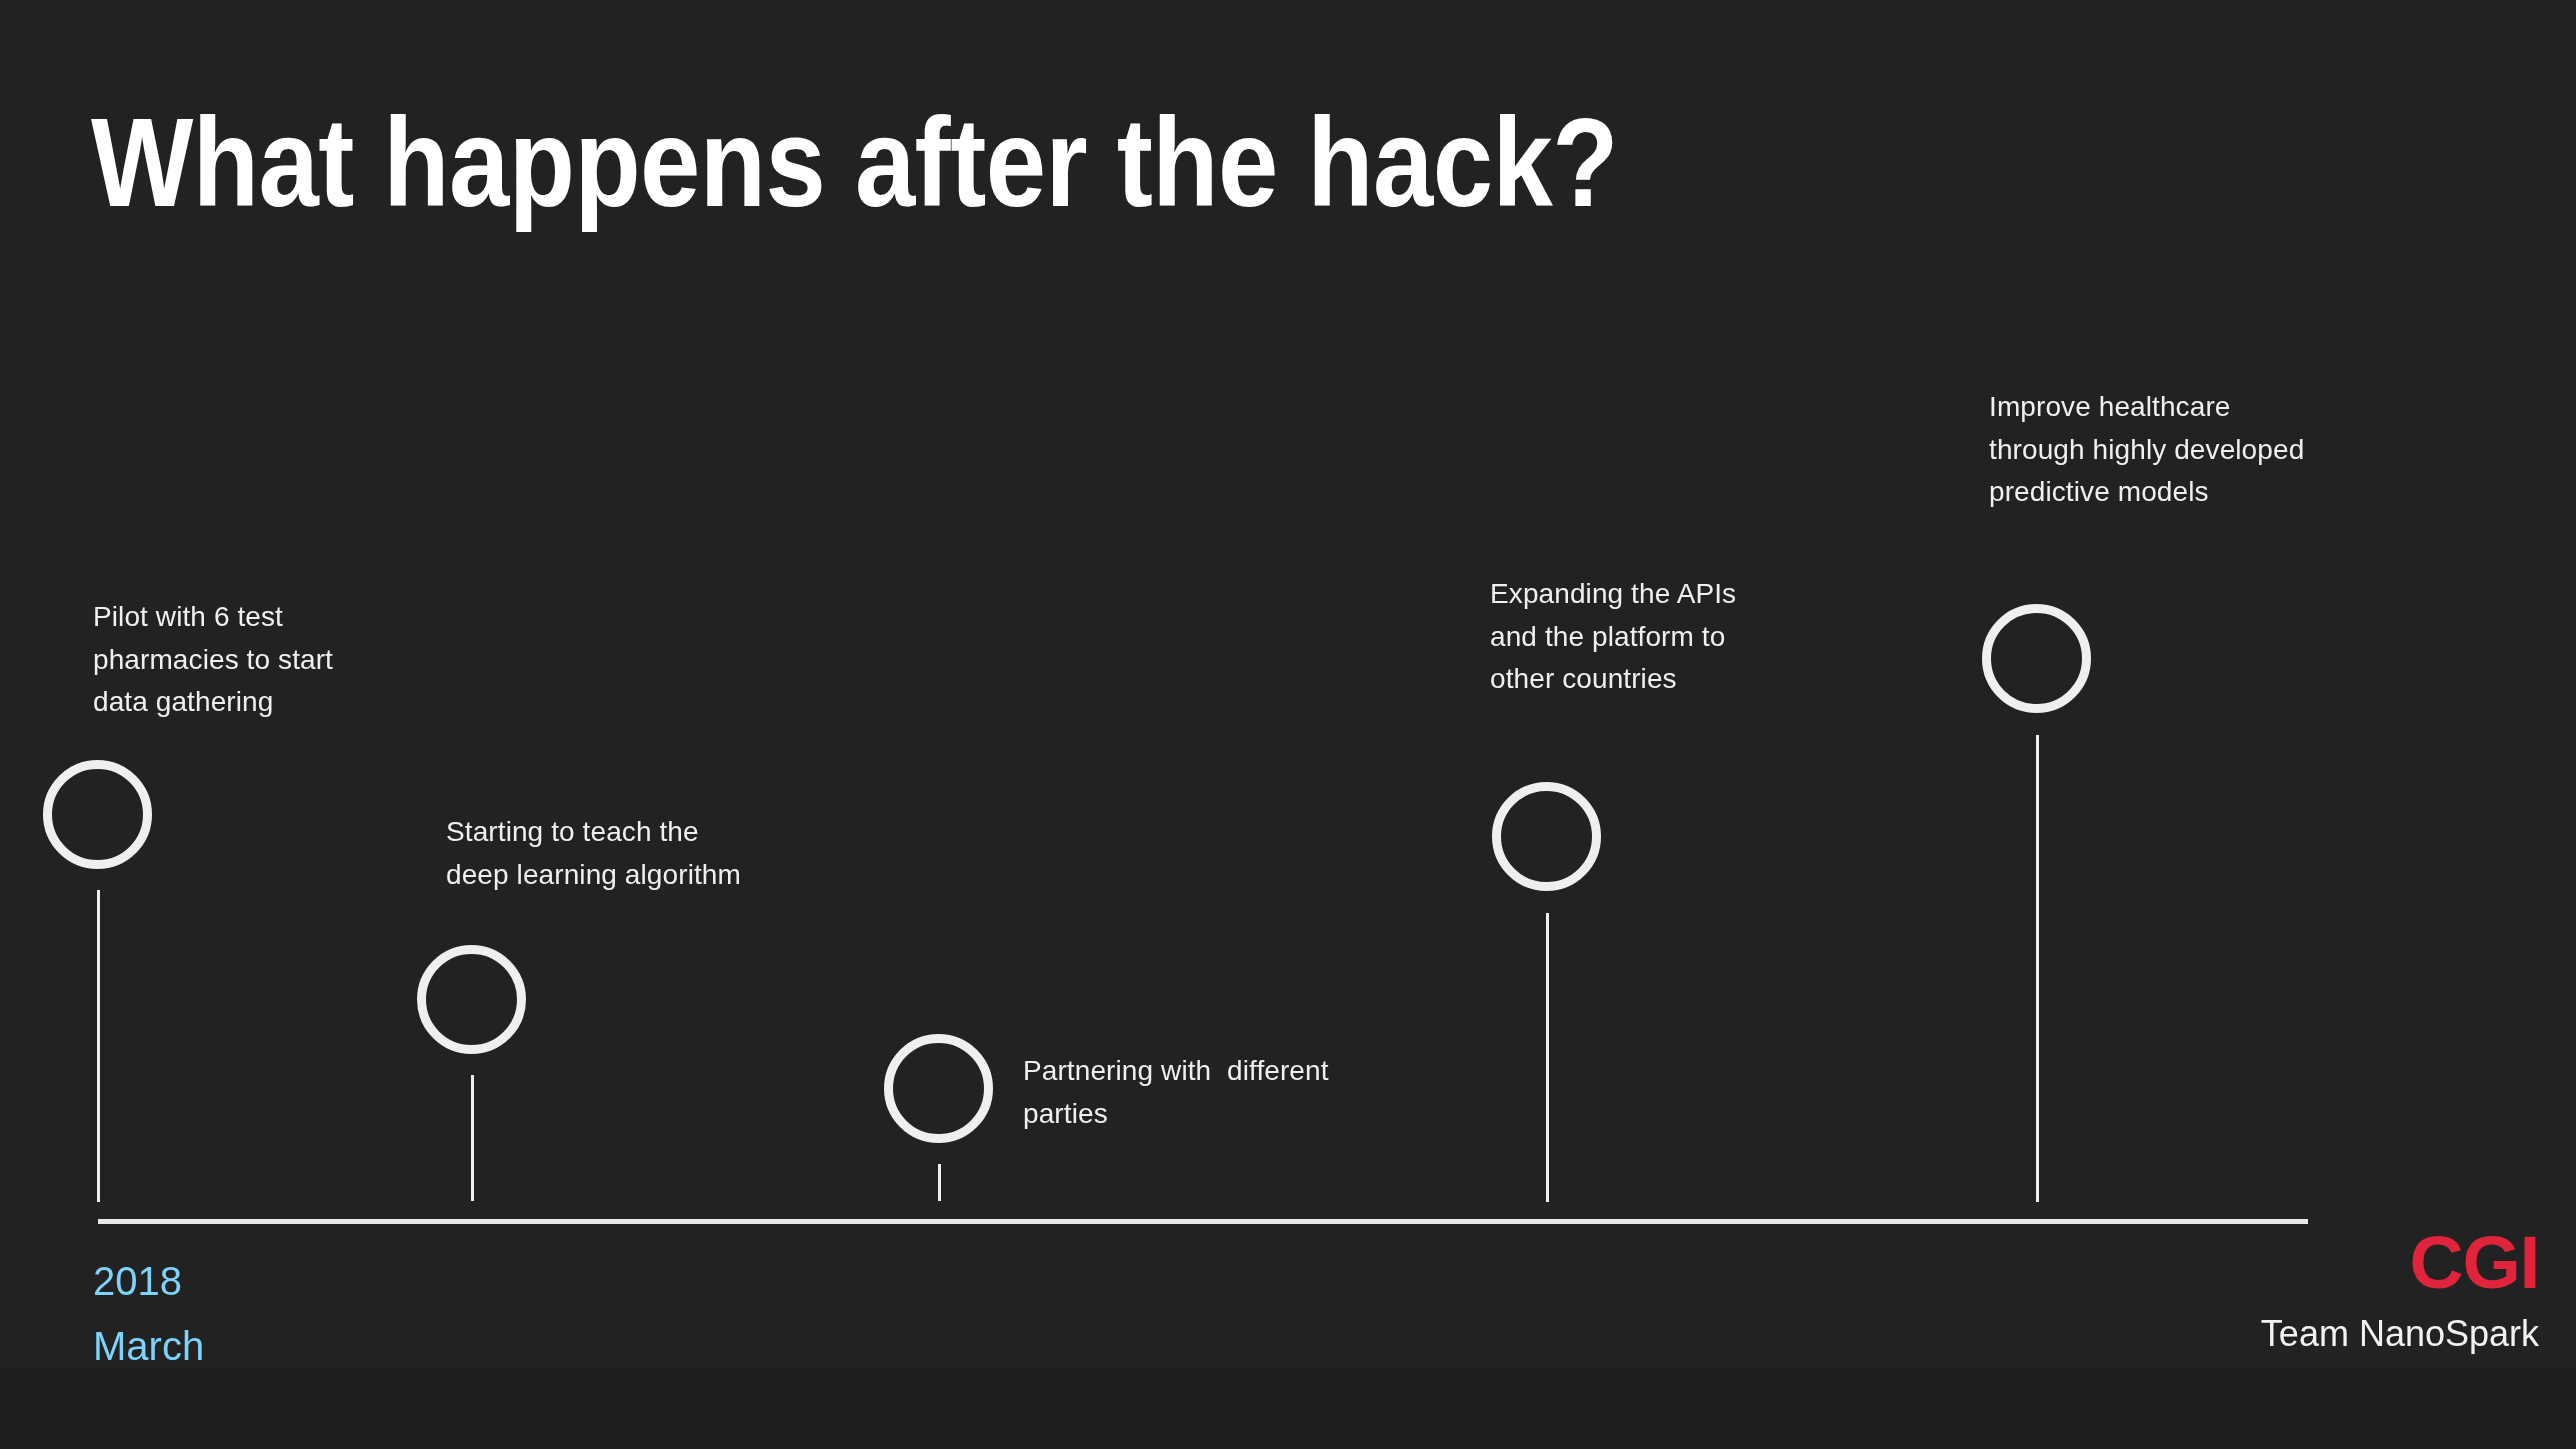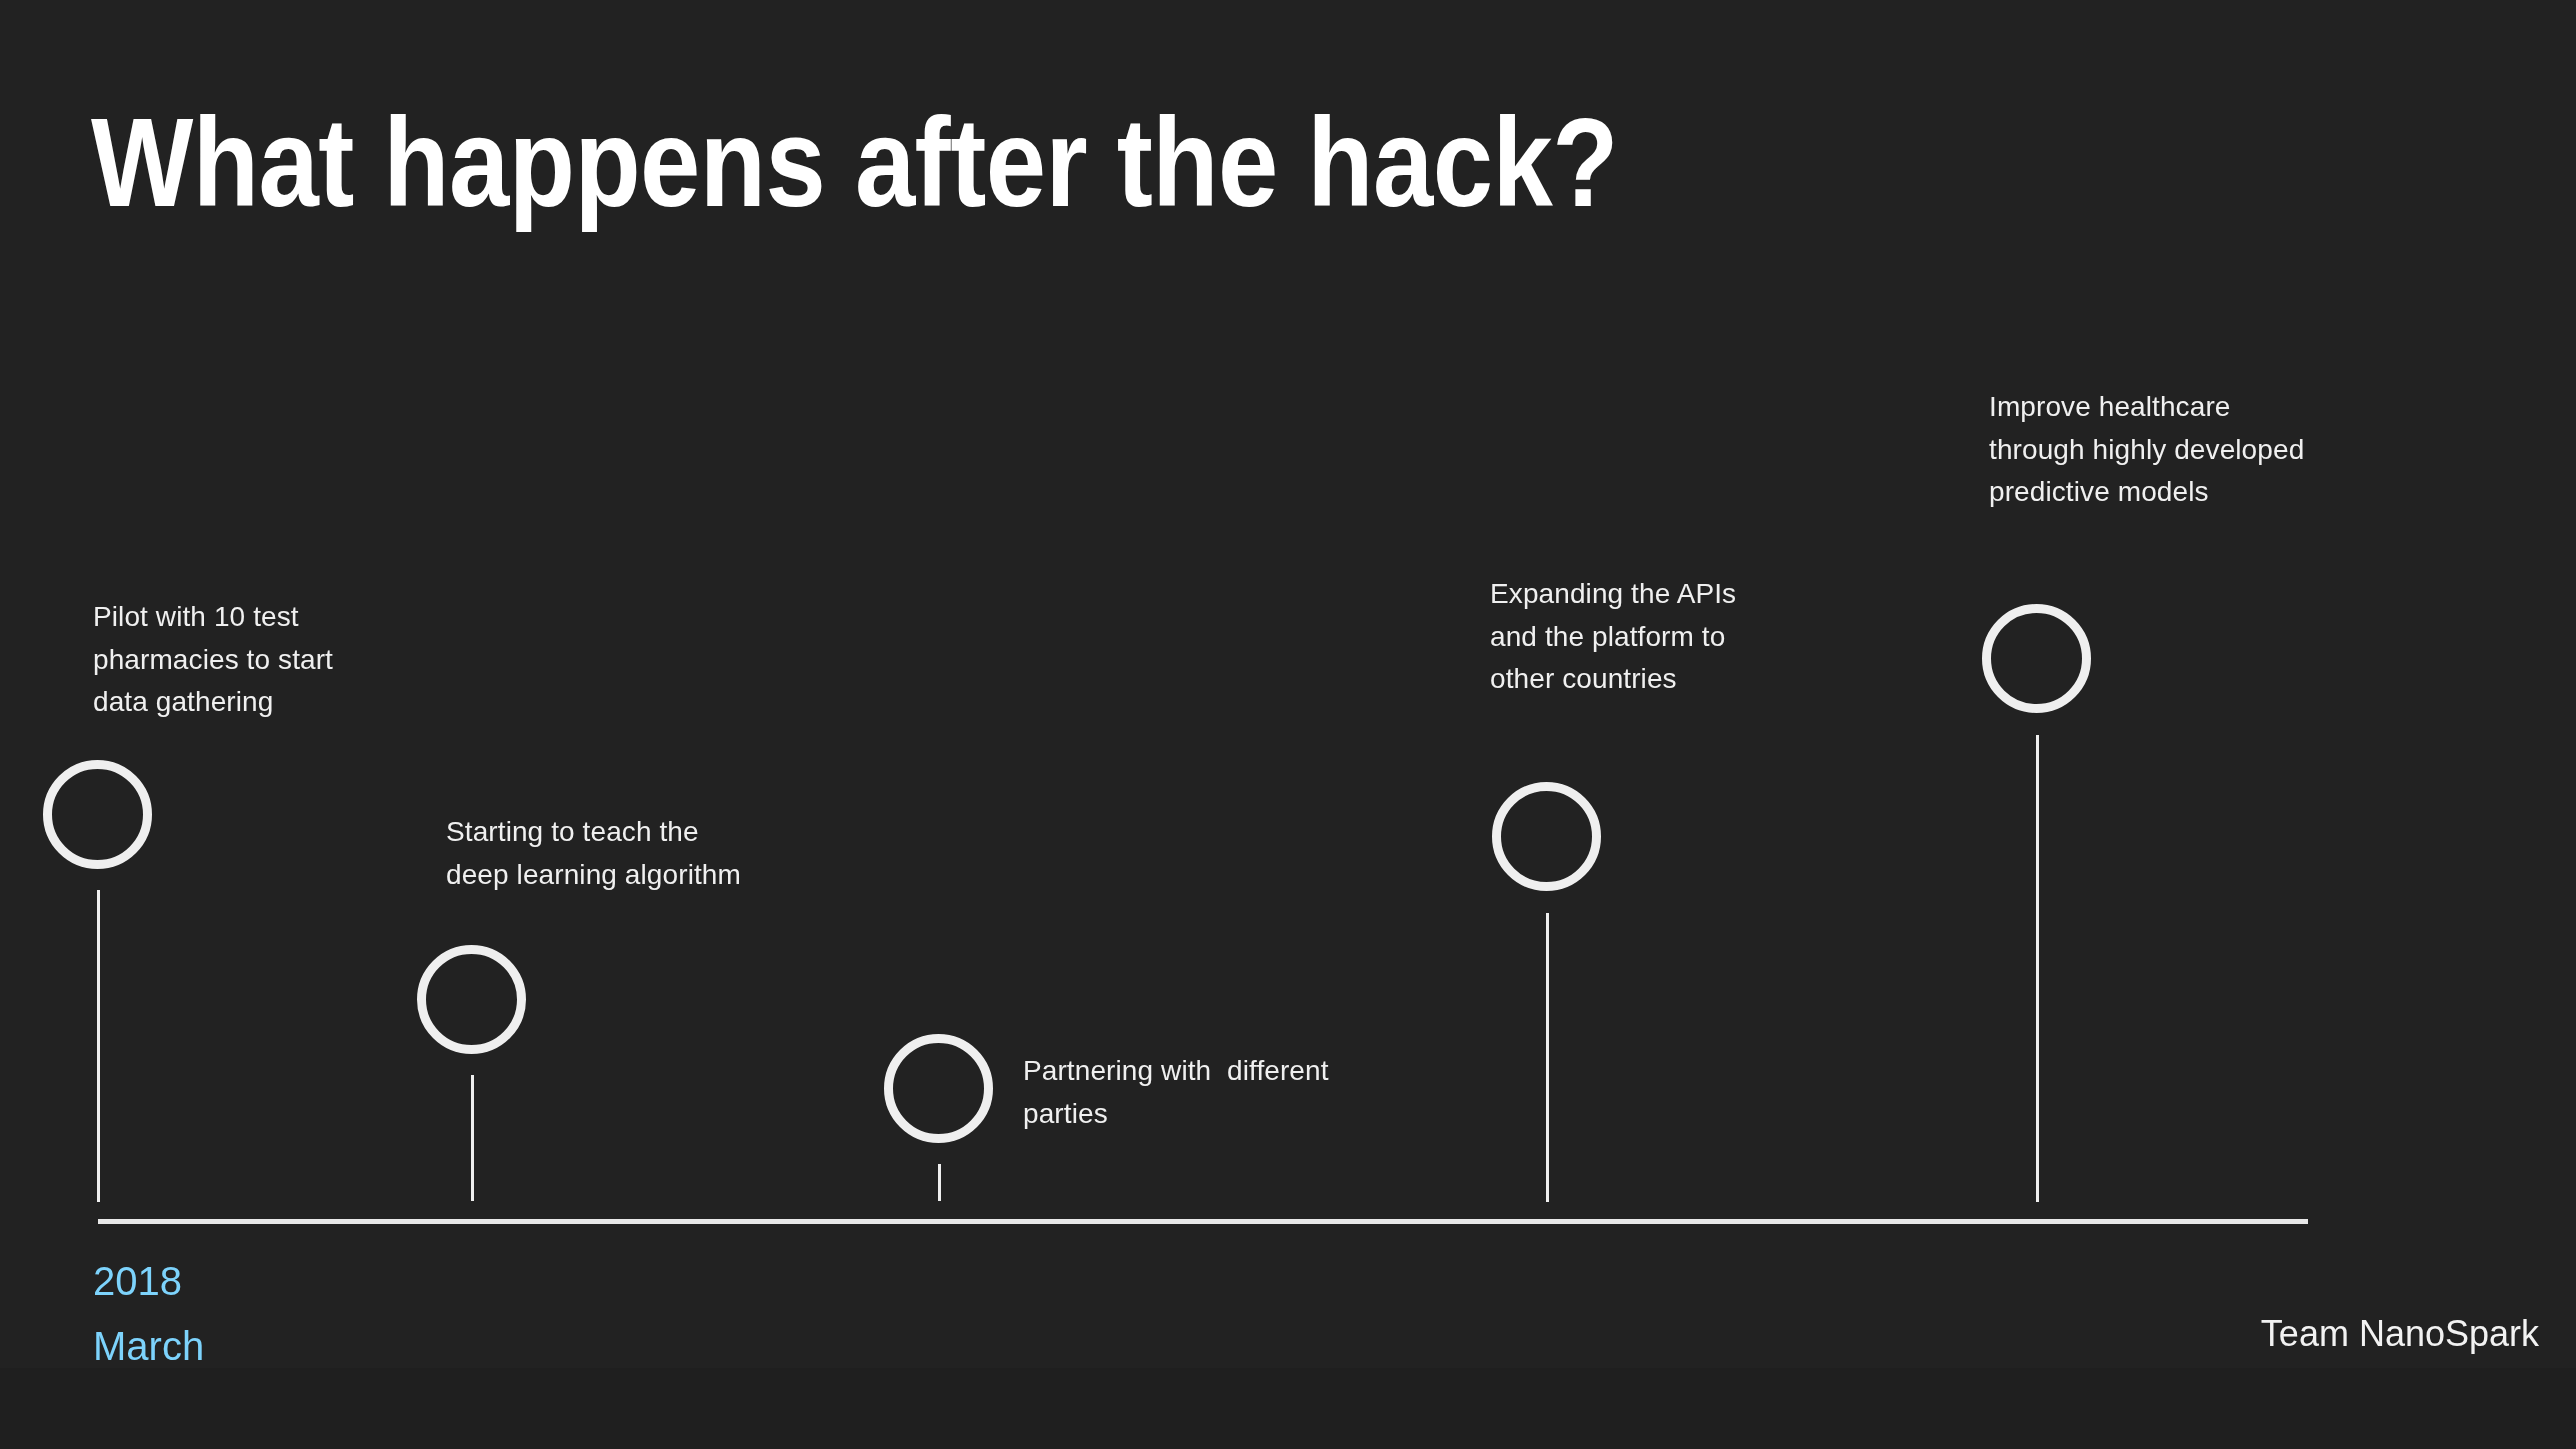--- a/index.html
+++ b/index.html
@@ -119,21 +119,21 @@
 
   <h1 id="slide-title">What happens after the hack?</h1>
 
   <div id="timeline">
 
     <div id="timeline-axis"></div>
 
     <div id="timeline-nodes">
         <div class="node-stem" style="left: 97px; top: 890px; height: 312px;"></div>
         <div class="node-circle" style="left: 43px; top: 760px;"></div>
-        <div class="node-label" style="left: 93px; top: 596px; width: 489px;">Pilot with 10 test
+        <div class="node-label" style="left: 93px; top: 596px; width: 489px;">Pilot with 6 test
 pharmacies to start
 data gathering</div>
         <div class="node-stem" style="left: 471px; top: 1075px; height: 126px;"></div>
         <div class="node-circle" style="left: 417px; top: 945px;"></div>
         <div class="node-label" style="left: 446px; top: 811px; width: 541px;">Starting to teach the
 deep learning algorithm</div>
         <div class="node-stem" style="left: 938px; top: 1164px; height: 37px;"></div>
         <div class="node-circle" style="left: 884px; top: 1034px;"></div>
         <div class="node-label" style="left: 1023px; top: 1050px; width: 528px;">Partnering with  different
 parties</div>
@@ -148,17 +148,18 @@
 through highly developed
 predictive models</div>
       </div>
 
     <div id="timeline-date">2018
 March</div>
 
   </div>
 
   <div id="brand">
+    <span id="brand-logo">CGI</span>
     <span id="brand-team">Team NanoSpark</span>
   </div>
 
 </div>
 
 
 </body></html>

